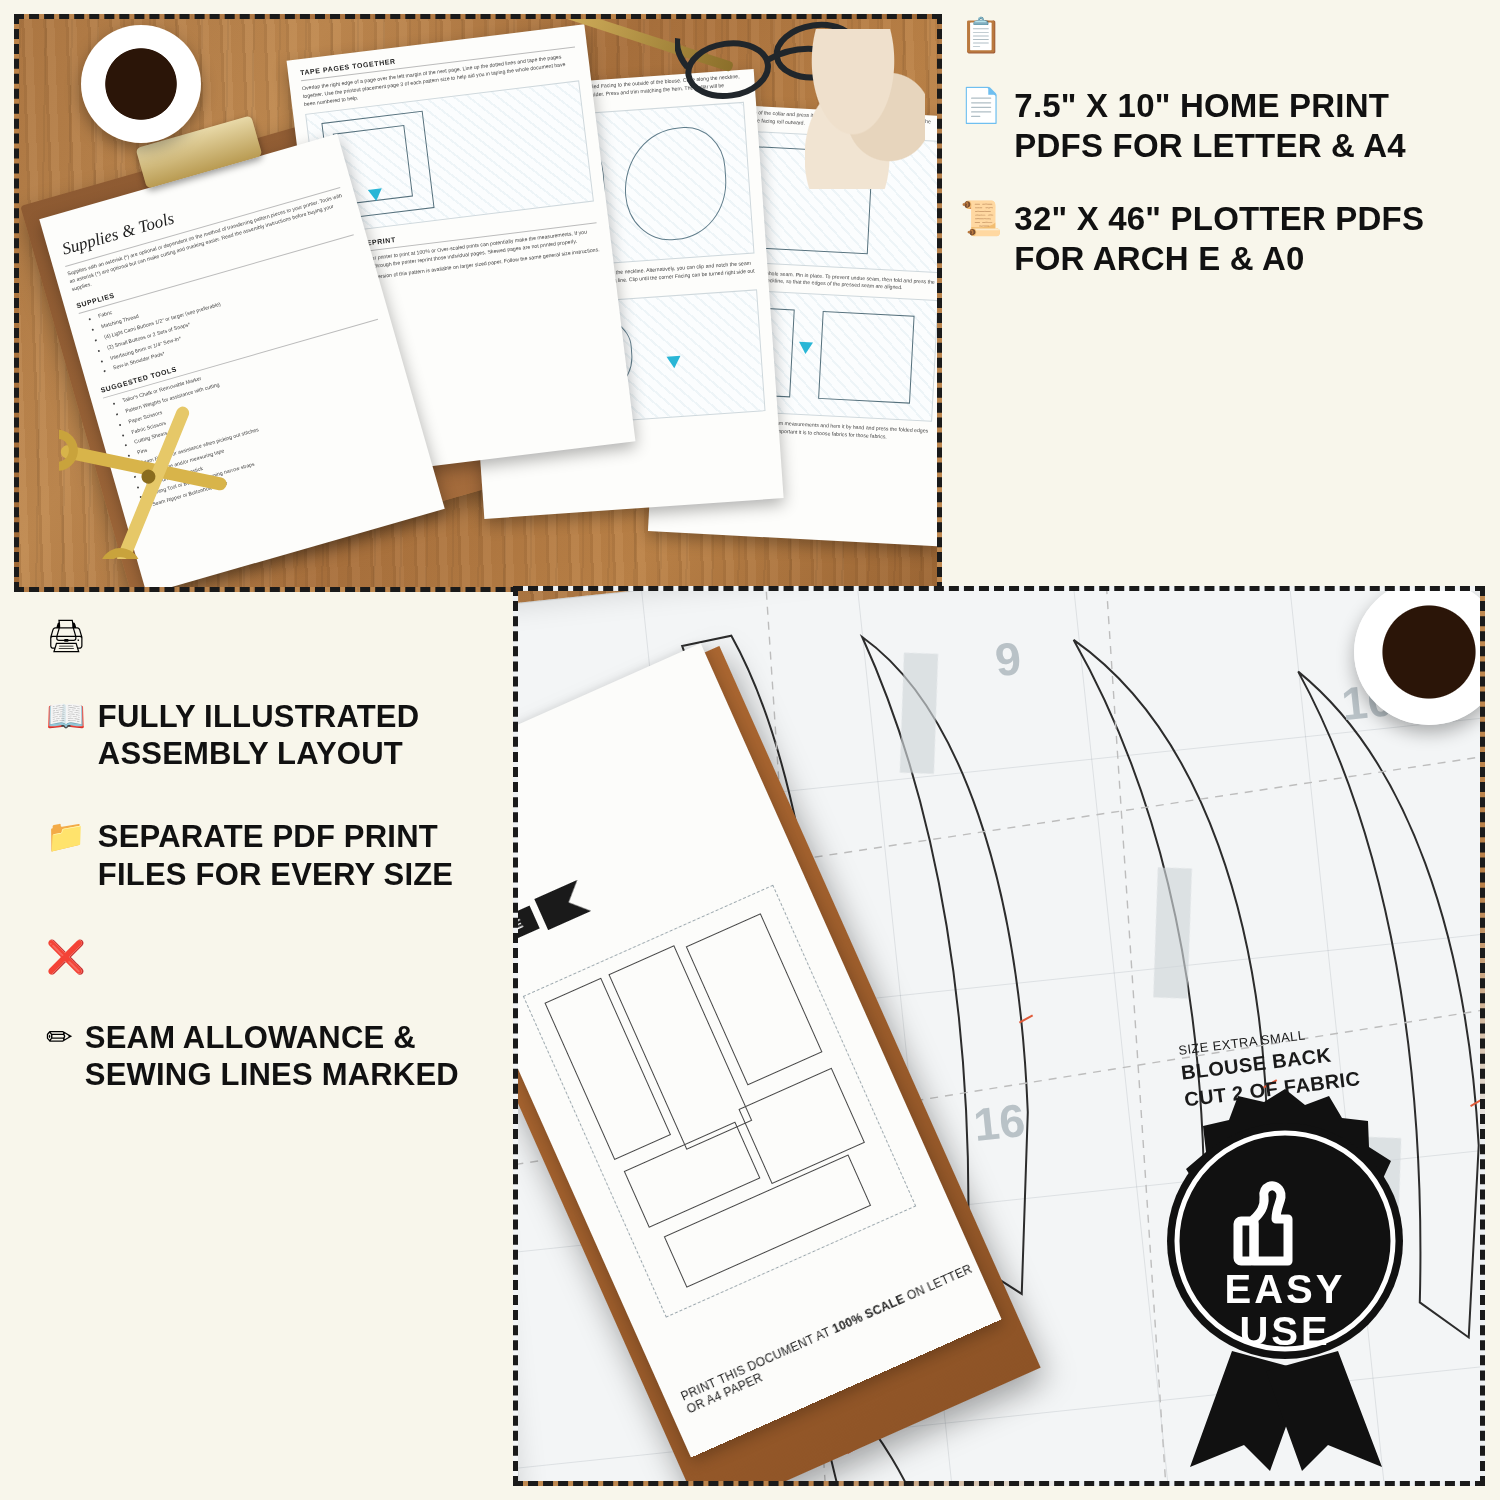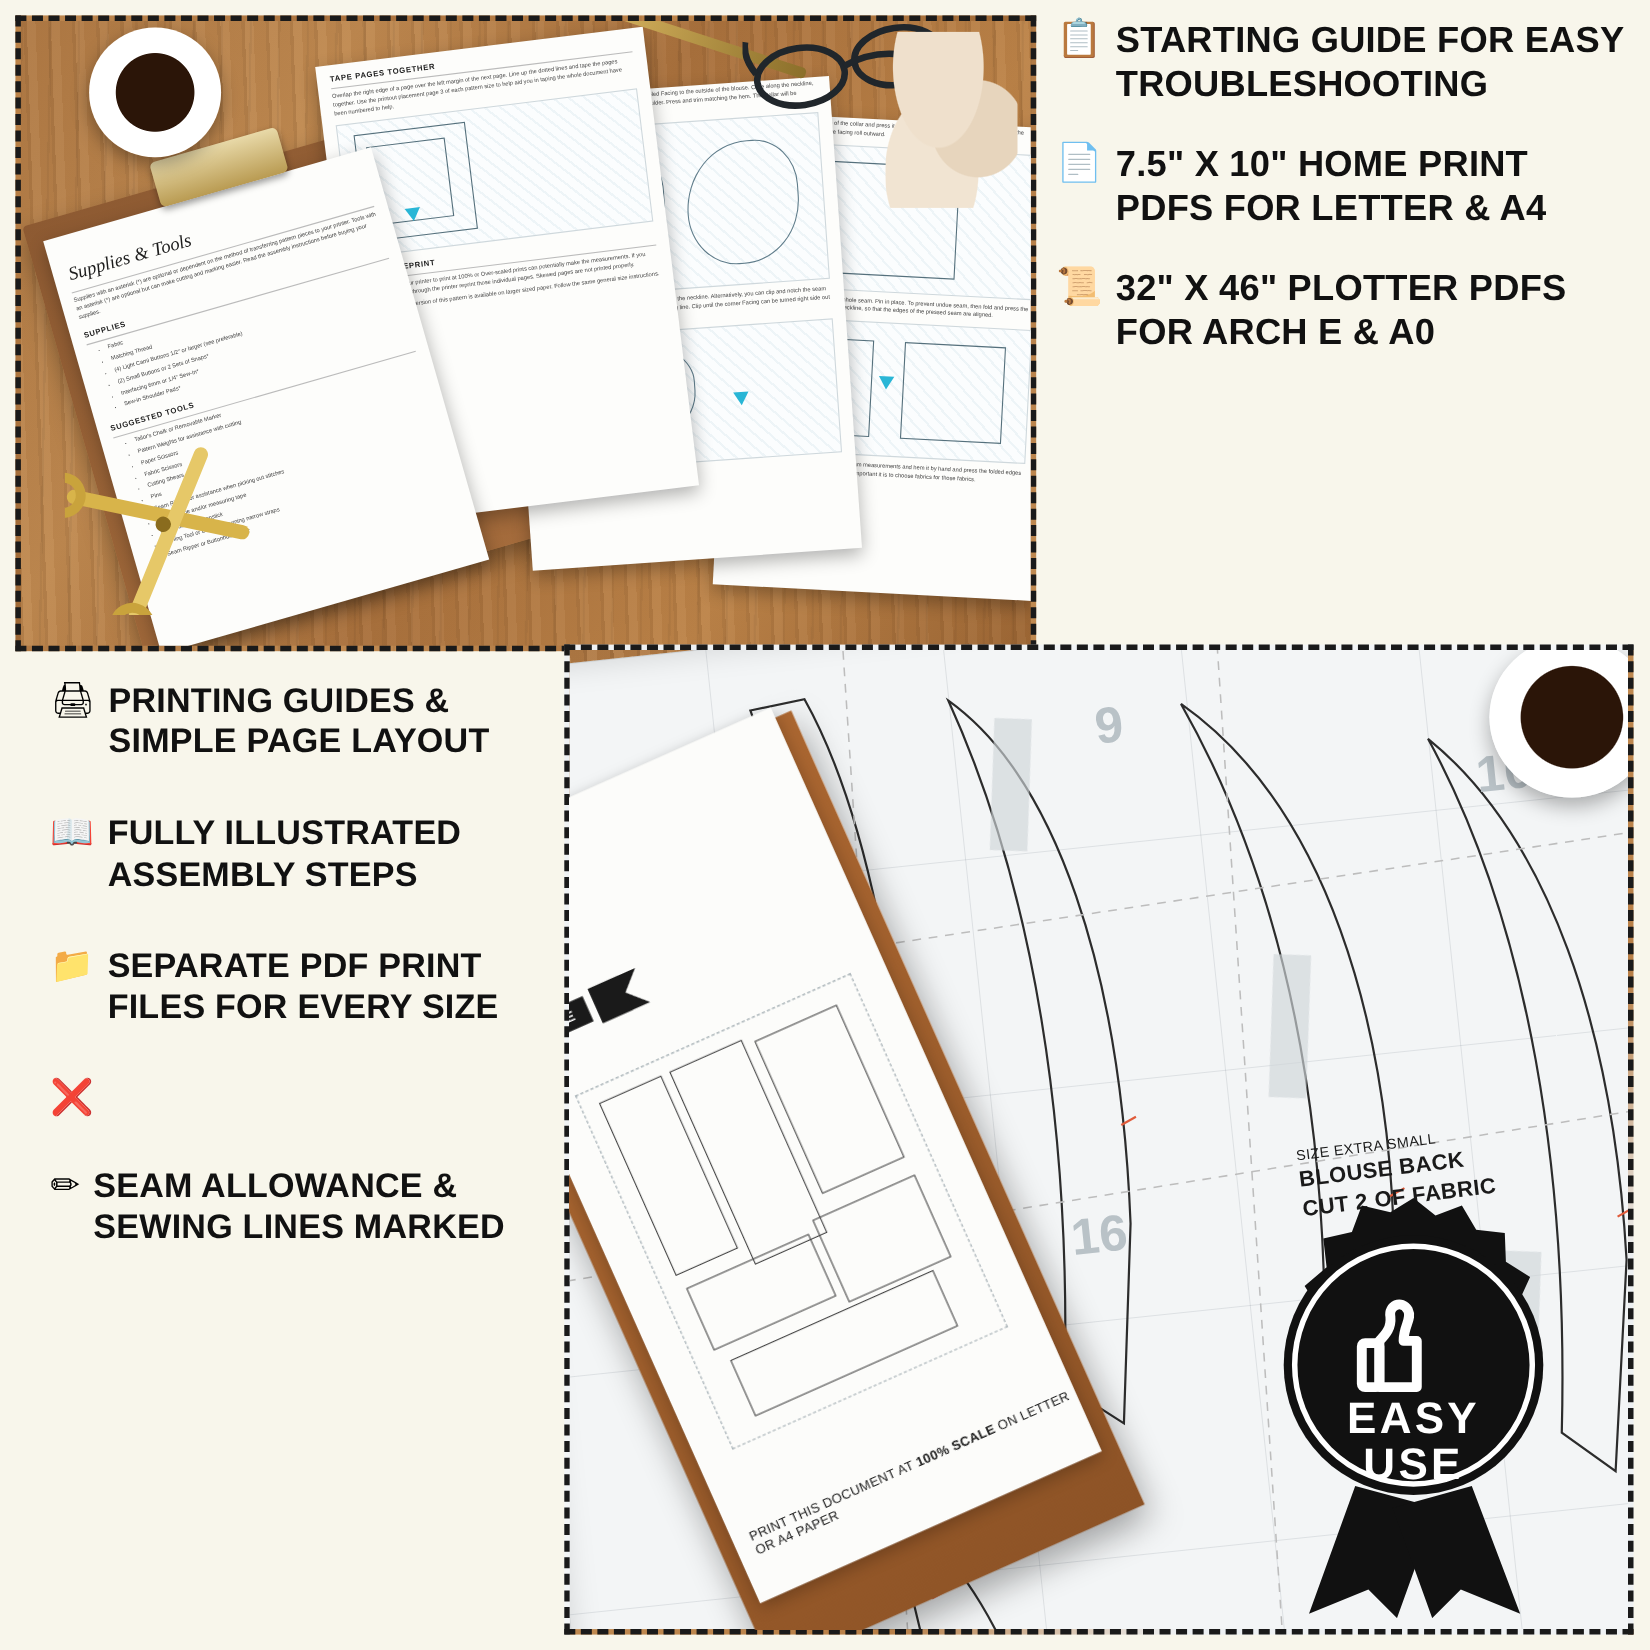--- a/index.html
+++ b/index.html
@@ -441,40 +441,38 @@
         <circle cx="22" cy="14" r="16" fill="none" stroke="#c9a33c" stroke-width="9"></circle>
         <circle cx="22" cy="148" r="16" fill="none" stroke="#c9a33c" stroke-width="9"></circle>
         <circle cx="90" cy="80" r="7" fill="#8a6c1e"></circle>
       </g>
     </svg>
   </div>
 
   <div class="right-col">
     <div class="feature">
       <span class="emoji">📋</span>
-      <span class="txt">STARTING  GUIDE FOR EASY TROUBLESHOOTING</span>
     </div>
     <div class="feature">
       <span class="emoji">📄</span>
       <span class="txt">7.5" X 10" HOME PRINT PDFS FOR LETTER &amp; A4</span>
     </div>
     <div class="feature">
       <span class="emoji">📜</span>
       <span class="txt">32" X 46" PLOTTER PDFS FOR ARCH E &amp; A0</span>
     </div>
   </div>
 
   <div class="left-col">
     <div class="feature">
       <span class="emoji">🖨</span>
-      <span class="txt">PRINTING GUIDES &amp; SIMPLE PAGE LAYOUT</span>
     </div>
     <div class="feature">
       <span class="emoji">📖</span>
-      <span class="txt">FULLY ILLUSTRATED ASSEMBLY STEPS</span>
+      <span class="txt">FULLY ILLUSTRATED ASSEMBLY LAYOUT</span>
     </div>
     <div class="feature">
       <span class="emoji">📁</span>
       <span class="txt">SEPARATE PDF PRINT FILES FOR EVERY SIZE</span>
     </div>
     <div class="feature">
       <span class="emoji">❌</span>
     </div>
     <div class="feature">
       <span class="emoji">✏</span>

